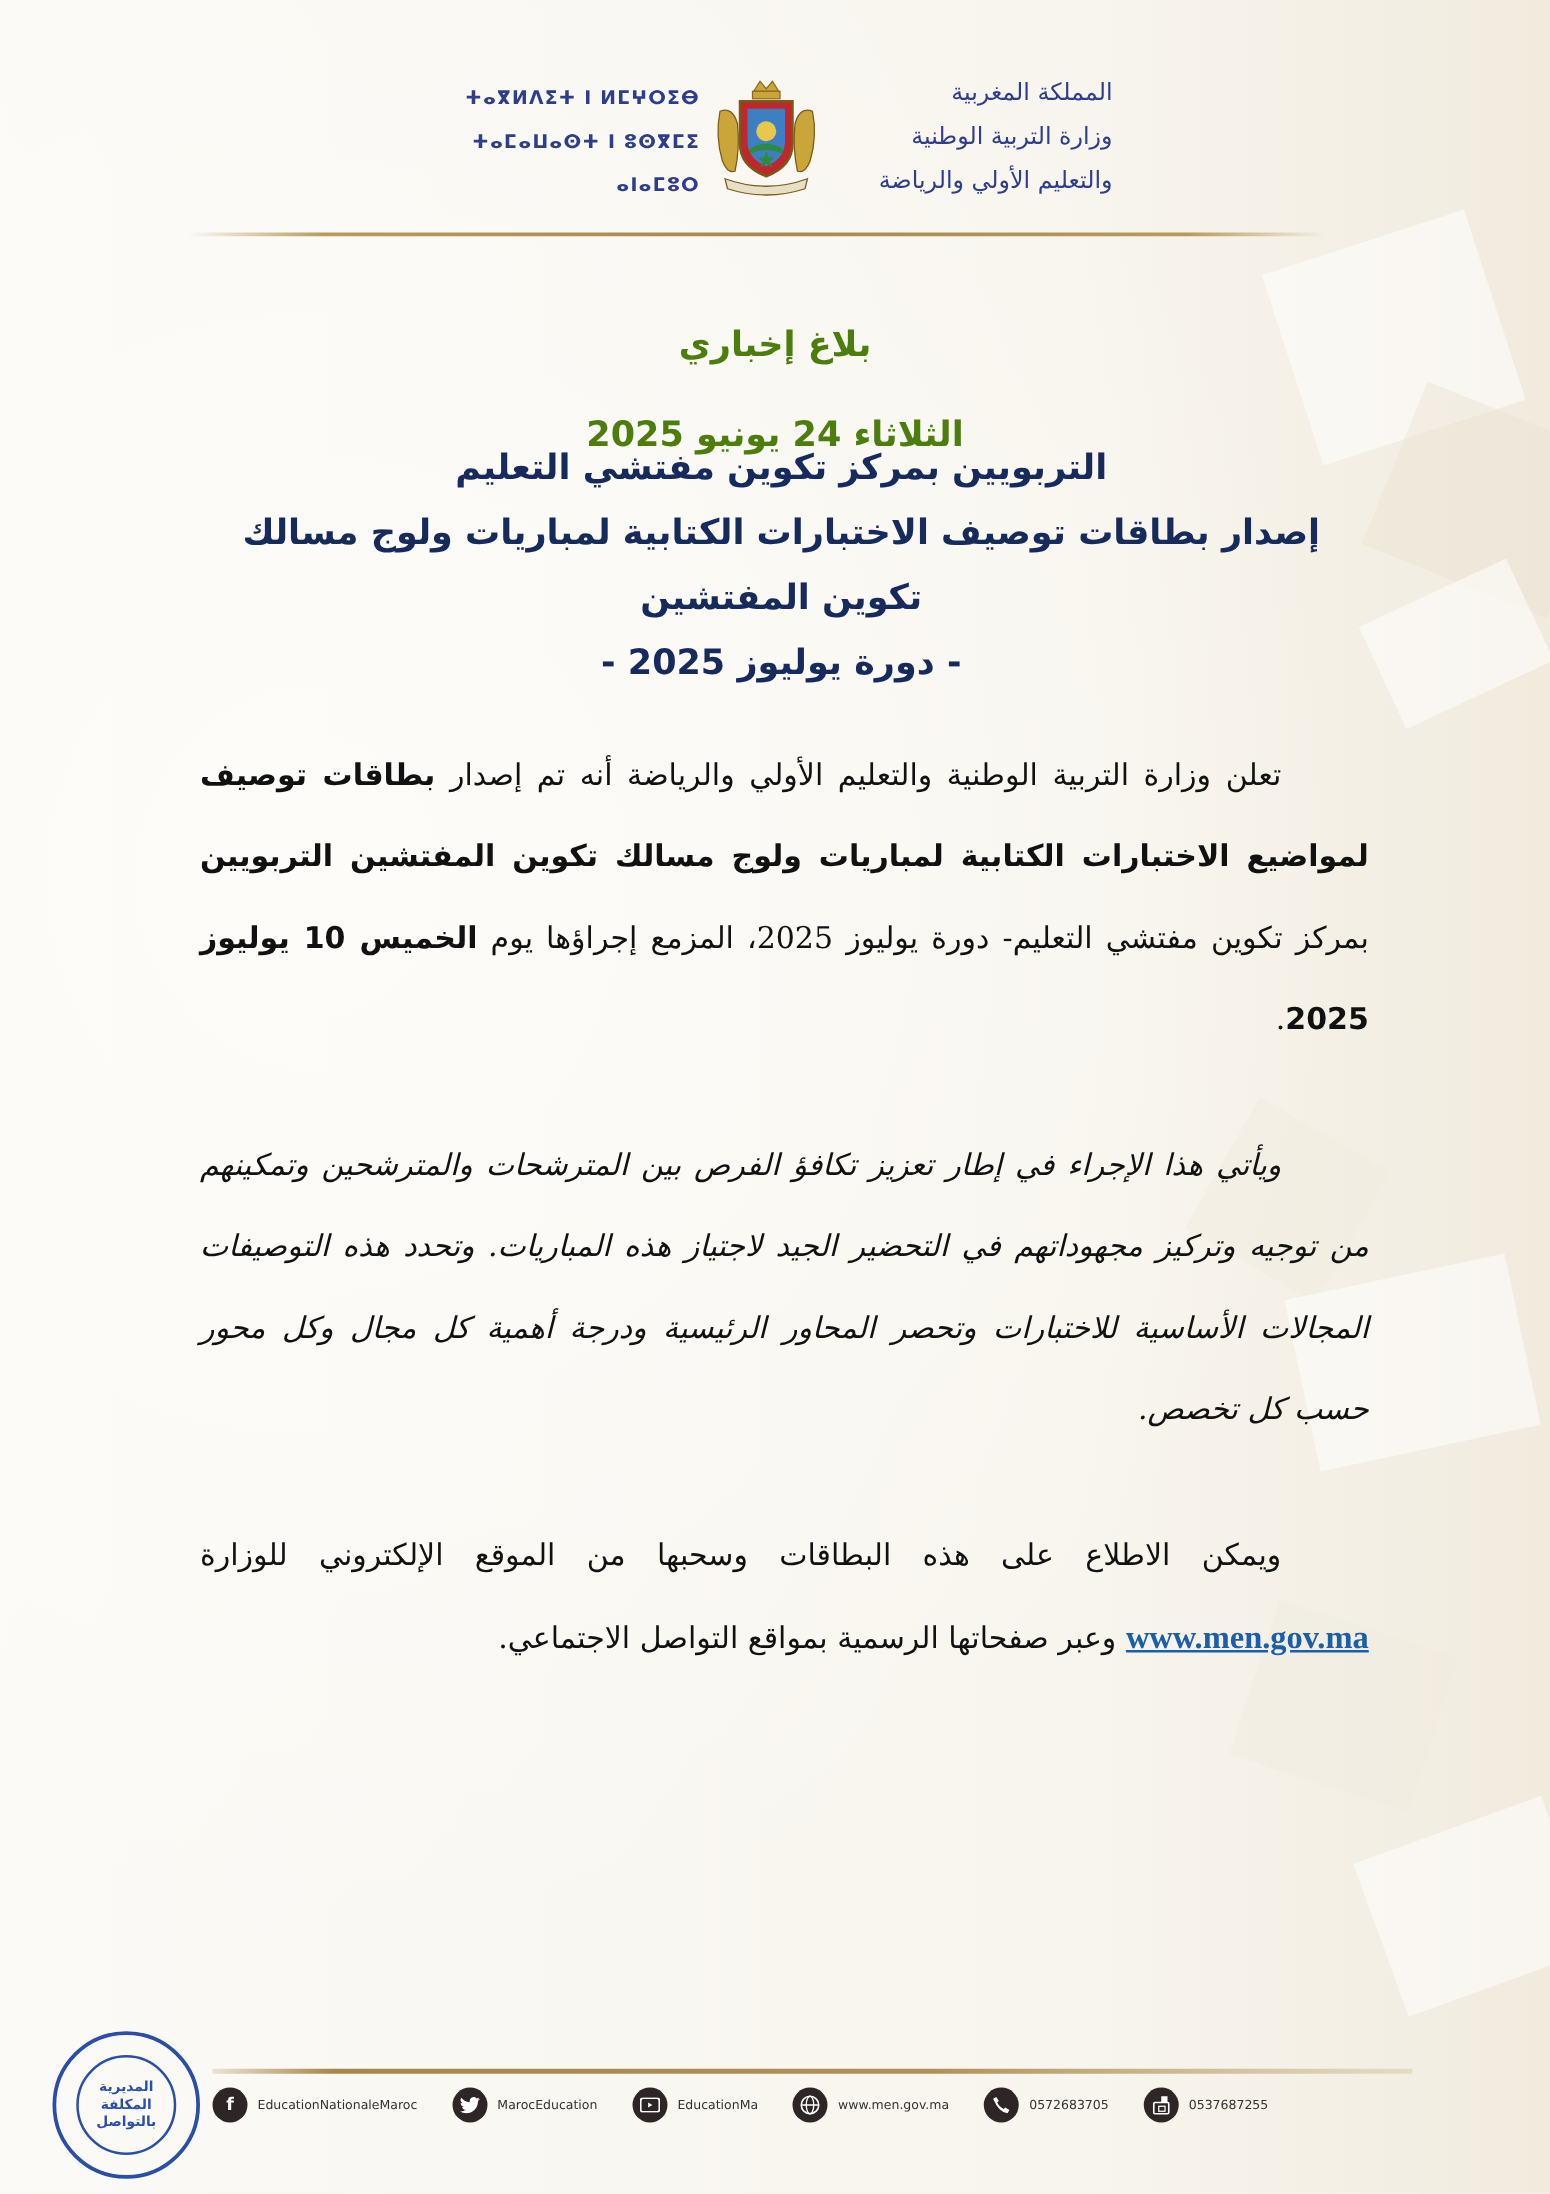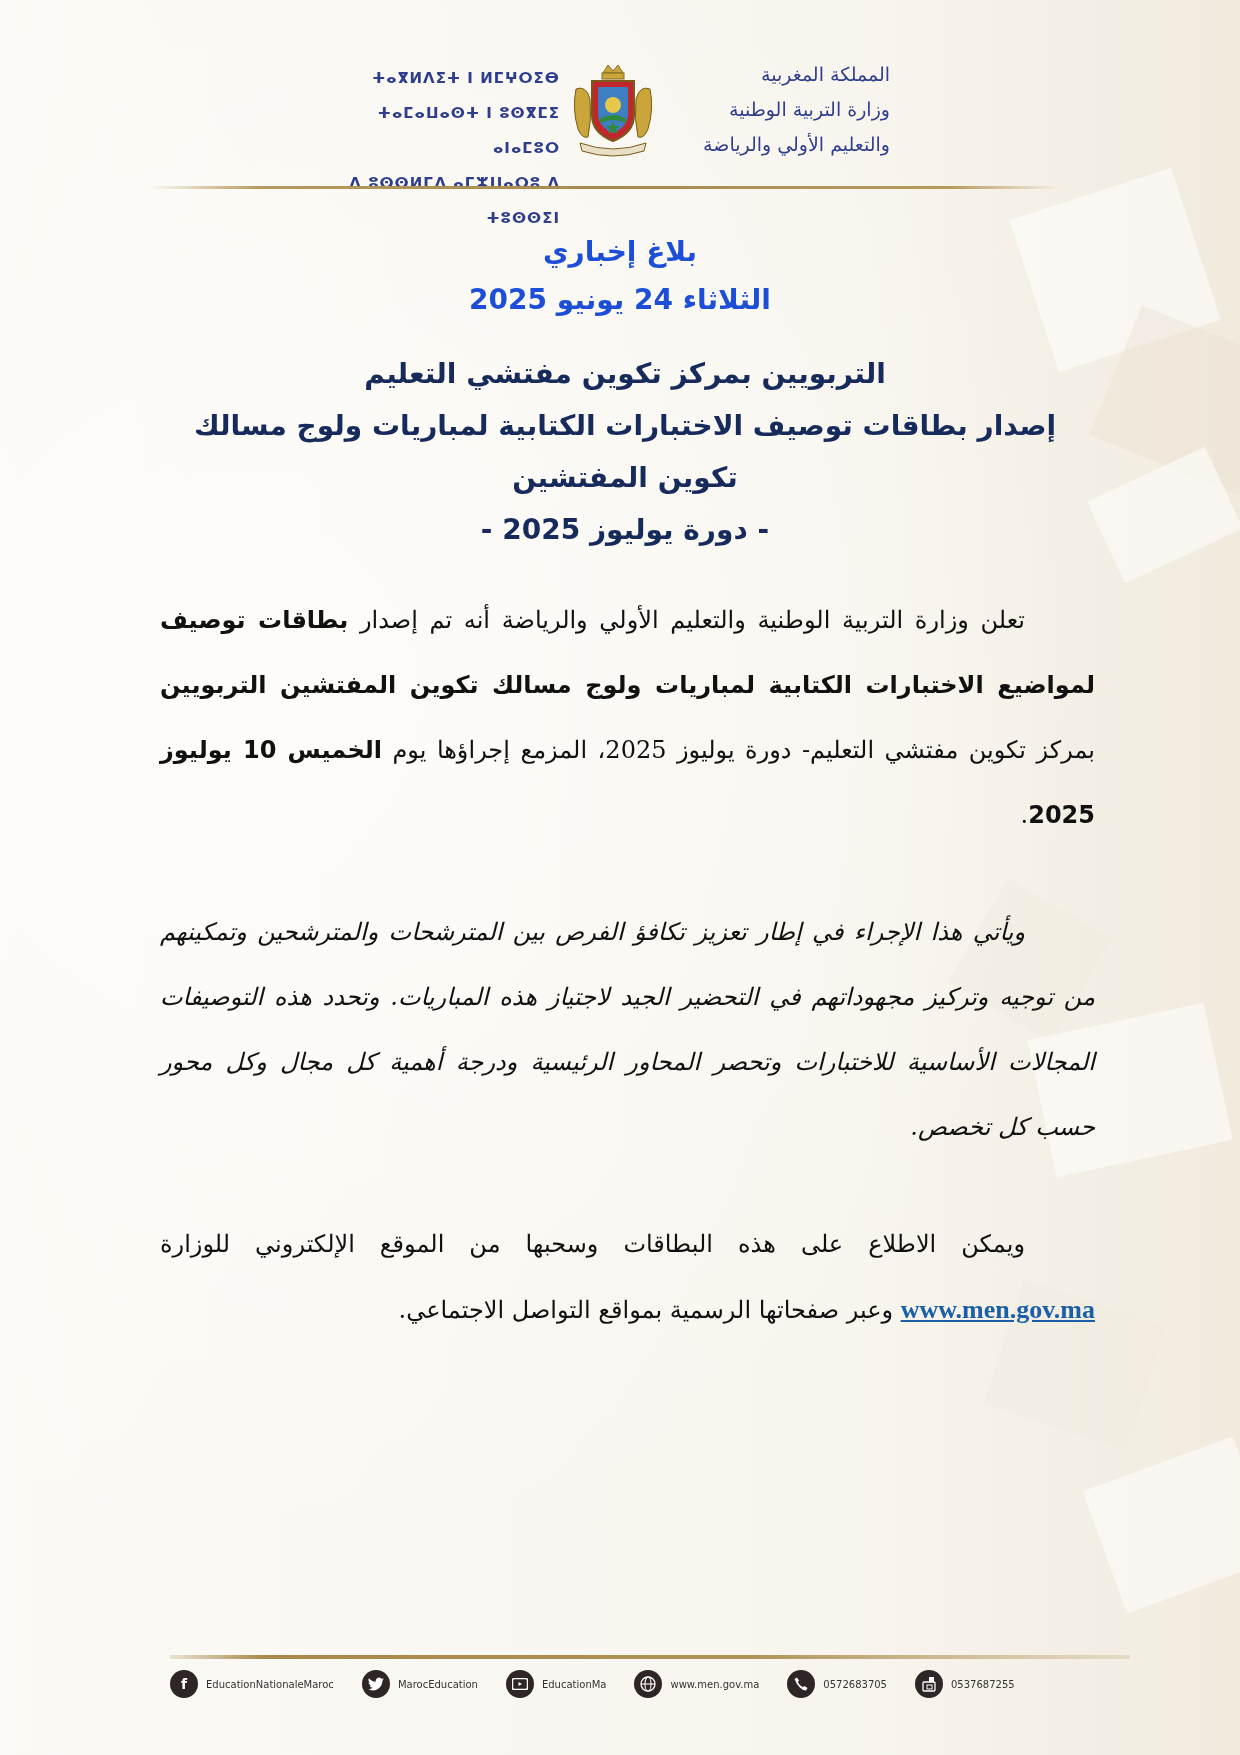--- a/index.html
+++ b/index.html
@@ -51,22 +51,23 @@
       position: absolute; left: 150px; top: 186px; width: 910px; height: 3px;
       background: linear-gradient(90deg, rgba(180,150,90,0) 0%, #b89a5e 12%, #a88a4f 50%, #b89a5e 88%, rgba(180,150,90,0) 100%);
       border-radius: 2px;
     }
 
     
     .title-block {
       position: absolute; top: 228px; left: 0; width: 1240px; text-align: center; direction: rtl;
     }
     .press-label, .press-date {
-      color: #1d4ed8; font-weight: bold; font-size: 28px; line-height: 48px;
+      color: #4d7c0f; font-weight: bold; font-size: 28px; line-height: 48px;
       font-family: "DejaVu Sans", sans-serif;
+      margin-top: 24px;
     }
     .headline {
       position: absolute; top: 348px; left: 150px; width: 950px;
       direction: rtl; text-align: center; color: #172a5c; font-weight: bold;
       font-family: "DejaVu Sans", sans-serif; font-size: 28px; line-height: 52px;
     }
 
     
     .body-text {
       position: absolute; left: 160px; width: 935px;
@@ -125,21 +126,20 @@
 <div class="shard s5"></div>
 <div class="shard s6"></div>
 <div class="shard s7"></div>
 
 <div class="page">
 
   <div class="header">
     <div class="tifinagh">
       <div>ⵜⴰⴳⵍⴷⵉⵜ ⵏ ⵍⵎⵖⵔⵉⴱ</div>
       <div>ⵜⴰⵎⴰⵡⴰⵙⵜ ⵏ ⵓⵙⴳⵎⵉ ⴰⵏⴰⵎⵓⵔ</div>
-      <div>ⴷ ⵓⵙⵙⵍⵎⴷ ⴰⵎⵣⵡⴰⵔⵓ ⴷ ⵜⵓⵙⵙⵉⵏ</div>
     </div>
 
     <div class="emblem">
       <svg width="90" height="100" viewBox="0 0 90 100">
 
         <path d="M35 14 L40 6 L45 12 L50 6 L55 14 Z" fill="#c9a53a" stroke="#8a6b1e" stroke-width="1"></path>
         <rect x="34" y="14" width="22" height="6" fill="#c9a53a" stroke="#8a6b1e" stroke-width="1"></rect>
 
         <path d="M8 30 Q4 50 10 70 Q14 80 20 78 Q24 60 22 40 Q18 26 8 30 Z" fill="#c9a53a" stroke="#7a5a18" stroke-width="1"></path>
         <path d="M82 30 Q86 50 80 70 Q76 80 70 78 Q66 60 68 40 Q72 26 82 30 Z" fill="#c9a53a" stroke="#7a5a18" stroke-width="1"></path>
@@ -178,20 +178,29 @@
   </div>
 
   <div class="body-text p2">
     <p>ويأتي هذا الإجراء في إطار تعزيز تكافؤ الفرص بين المترشحات والمترشحين وتمكينهم من توجيه وتركيز مجهوداتهم في التحضير الجيد لاجتياز هذه المباريات. وتحدد هذه التوصيفات المجالات الأساسية للاختبارات وتحصر المحاور الرئيسية ودرجة أهمية كل مجال وكل محور حسب كل تخصص.</p>
   </div>
 
   <div class="body-text p3">
     <p><span>ويمكن الاطلاع على هذه البطاقات وسحبها من الموقع الإلكتروني للوزارة </span><a class="link" href="www.men.gov.ma">www.men.gov.ma</a><span> وعبر صفحاتها الرسمية بمواقع التواصل الاجتماعي.</span></p>
   </div>
 
+  <div class="stamp">
+    <div class="stamp-inner">
+      <div>
+        <div>المديرية</div>
+        <div>المكلفة</div>
+        <div>بالتواصل</div>
+      </div>
+    </div>
+  </div>
 
   <div class="footer-rule"></div>
 
   <div class="contacts">
     <div class="contact">
       <span class="ic">f</span>
       <span>EducationNationaleMaroc</span>
     </div>
     <div class="contact">
       <span class="ic">

